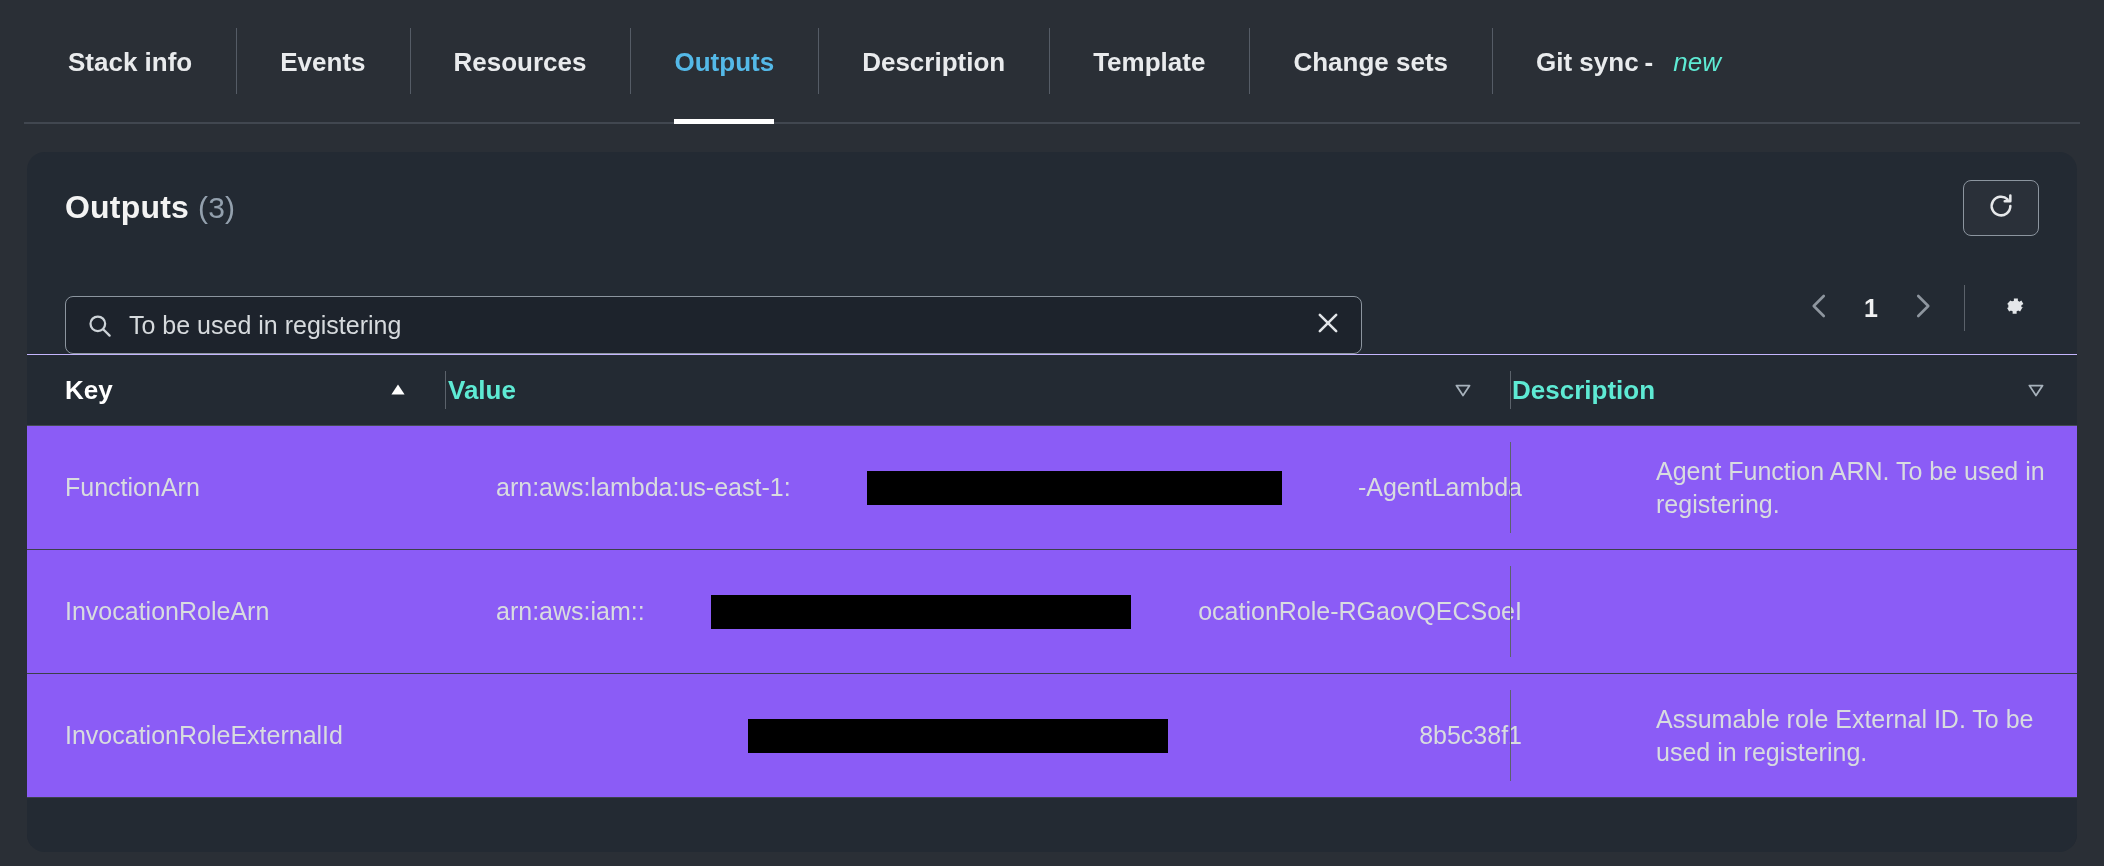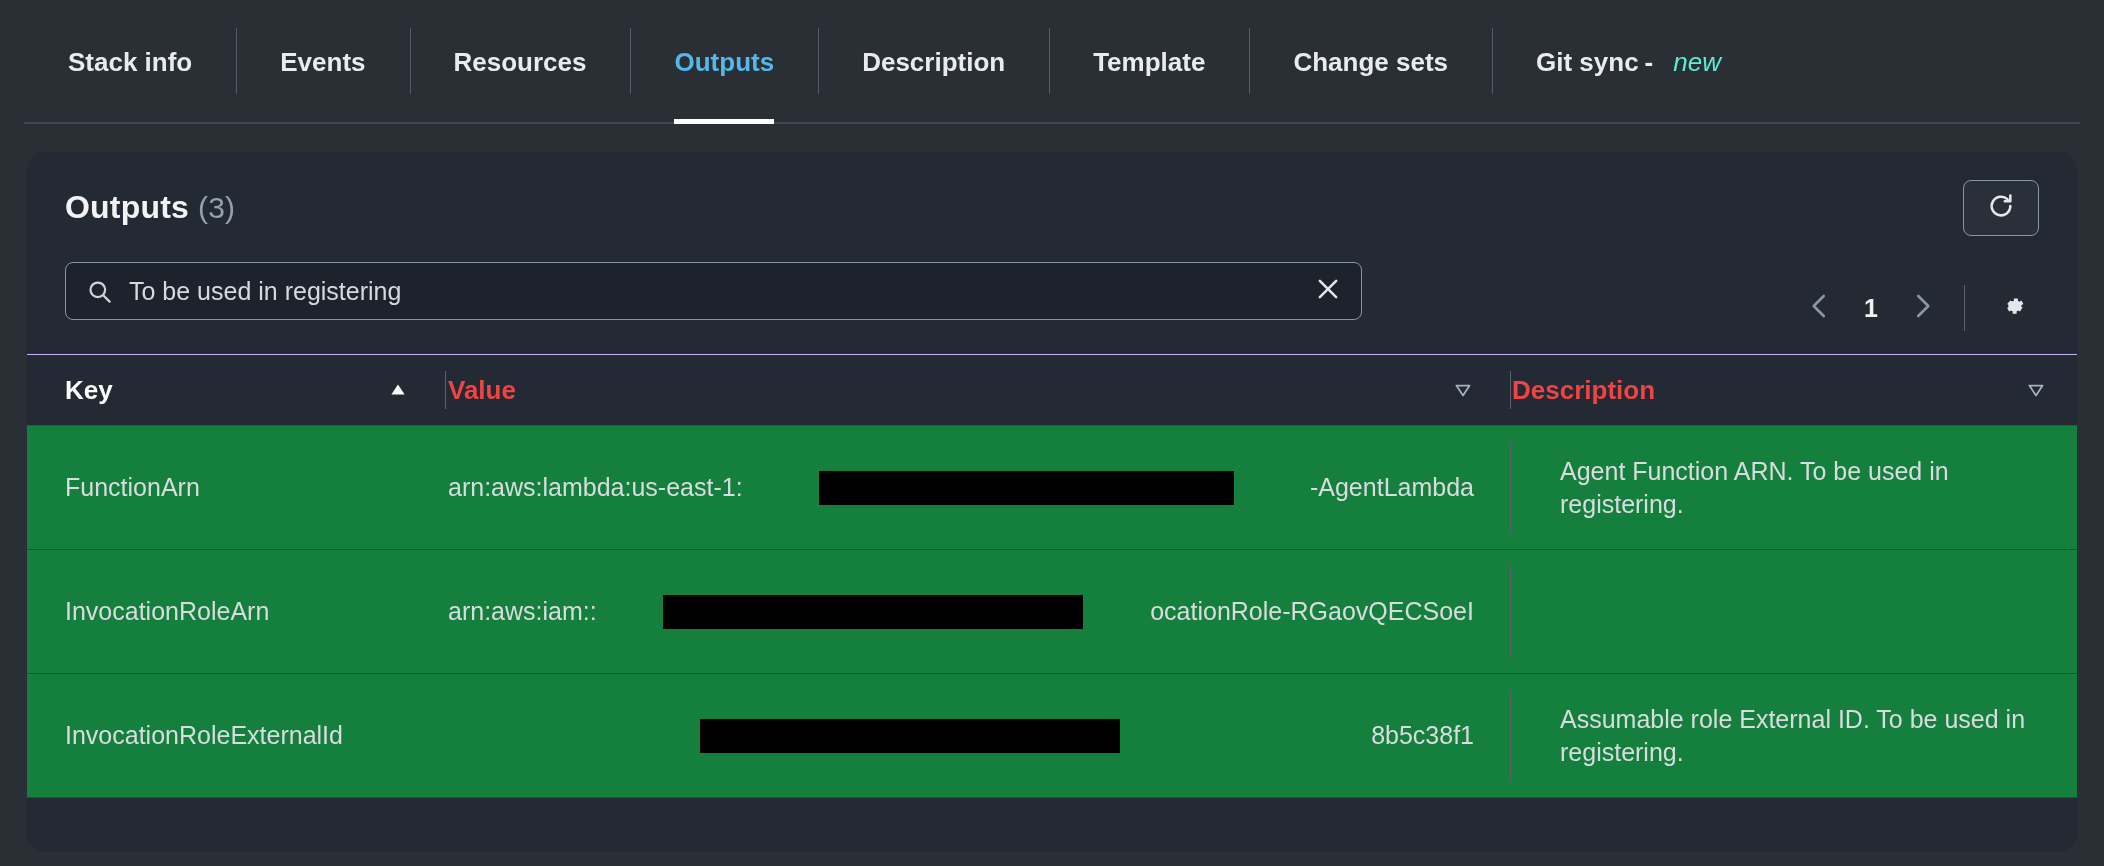--- a/index.html
+++ b/index.html
@@ -117,21 +117,21 @@
     justify-content: center;
     cursor: pointer;
   }
 
   
   .filter-row {
     position: relative;
     height: 92px;
     padding: 0 38px;
     display: flex;
-    align-items: flex-start;
+    align-items: flex-end;
   }
   .search-box {
     position: relative;
     width: 1297px;
     height: 58px;
     border: 1px solid #8c959f;
     border-radius: 8px;
     background: #1d232c;
     display: flex;
     align-items: center;
@@ -205,30 +205,31 @@
     align-items: center;
     border-top: 1px solid #c4b5fd;
     border-bottom: 1px solid #444b54;
     background: #232a33;
   }
   .trow {
     position: relative;
     display: flex;
     align-items: center;
     min-height: 124px;
-    background: #15803d;
+    background: #8b5cf6;
     border-bottom: 1px solid #3b4149;
+    gap: 48px;
   }
   .trow:first-of-type { border-top: none; }
   .col-key    { width: 398px; padding-left: 38px; padding-right: 16px; }
   .col-value  { width: 1065px; padding-left: 23px; padding-right: 16px; }
   .col-desc   { flex: 1; padding-left: 22px; padding-right: 30px; }
 
   .th-inner { display: flex; align-items: center; justify-content: space-between; width: 100%; }
-  .th-label { font-size: 26px; font-weight: bold; color: #ef4444; }
+  .th-label { font-size: 26px; font-weight: bold; color: #5eead4; }
   .th-label.active { color: #ffffff; }
   .sort-icon { flex: none; margin-left: 10px; display: flex; }
 
   .col-sep {
     position: absolute;
     top: 16px;
     bottom: 16px;
     width: 1px;
     background: #5b626b;
   }

